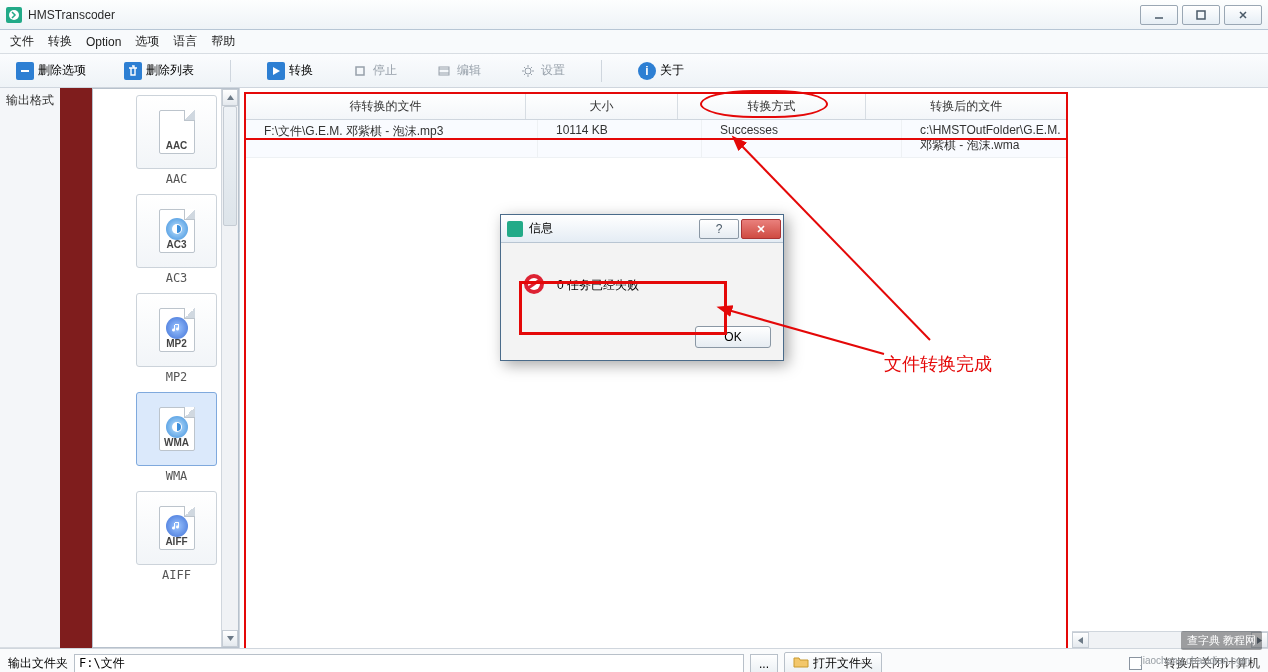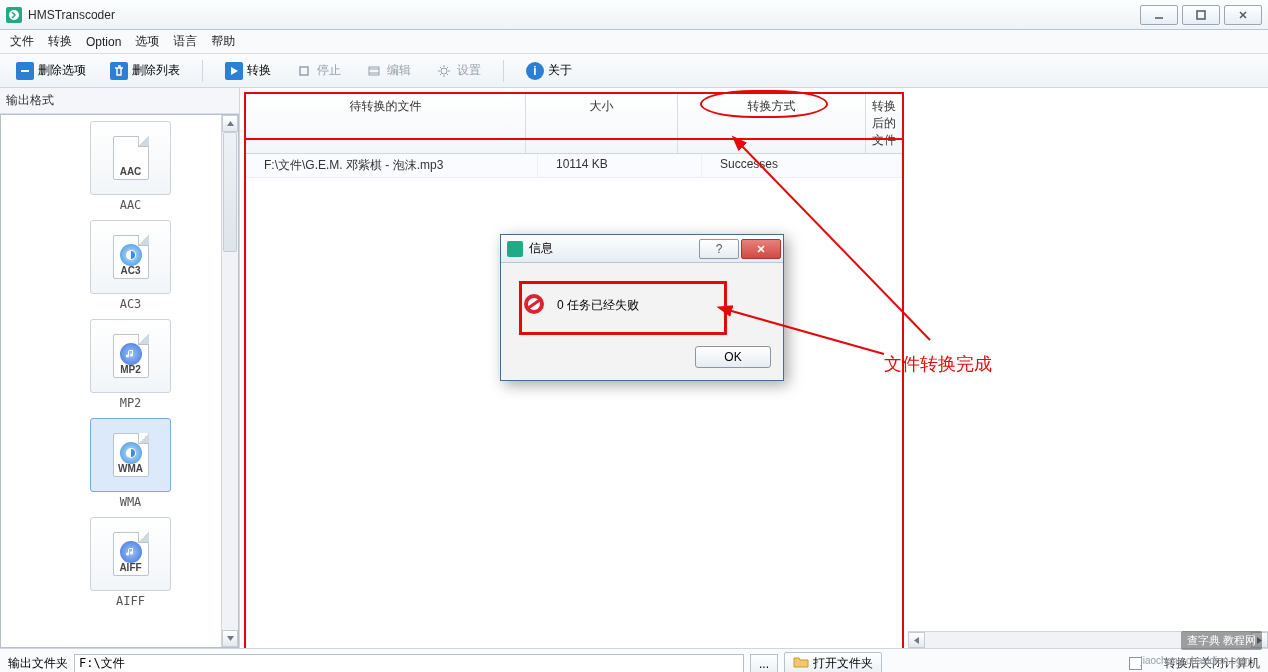--- a/index.html
+++ b/index.html
@@ -12,28 +12,28 @@
 .titlebar .title { color:#2b2b2b; font-size:12px; flex:1; }
 .winbtns { display:flex; gap:0; }
 .winbtn { width:38px; height:20px; border:1px solid #9aa7b4; border-radius:2px; display:flex; align-items:center; justify-content:center; background:linear-gradient(#fff,#e6eef5); margin-left:4px; }
 .winbtn svg{stroke:#4a5a68;stroke-width:1.5;fill:none}
 
 
 .menubar { height:24px; display:flex; align-items:center; gap:14px; padding:0 10px; border-bottom:1px solid #d8dde3; background:#f8fafc; }
 .menubar span { color:#222; cursor:default; }
 
 
-.toolbar { height:34px; display:flex; align-items:center; padding:0 8px; gap:8px; border-bottom:1px solid #cfd6de; background:linear-gradient(#fbfcfe,#eef3f7); }
+.toolbar { height:34px; display:flex; align-items:center; padding:0 8px; gap:22px; border-bottom:1px solid #cfd6de; background:linear-gradient(#fbfcfe,#eef3f7); }
 .tbtn { display:flex; align-items:center; gap:4px; padding:3px 8px; border-radius:3px; }
 .tbtn .ico { width:18px; height:18px; display:flex; align-items:center; justify-content:center; border-radius:2px; }
 .vsep { width:1px; height:22px; background:#cfd6de; margin:0 6px; }
 
 
 .mainrow { display:flex; height:560px; }
-.leftpanel { width:240px; border-right:1px solid #cfd6de; background:#bef264; display:flex; flex-direction:column; }
+.leftpanel { width:240px; border-right:1px solid #cfd6de; background:#7f1d1d; display:flex; flex-direction:row;gap:32px; }
 .leftpanel .grp-title { padding:4px 6px; color:#333; border-bottom:1px solid #d8dde3; background:#f4f6f9; }
 .tabs { display:flex; }
 .tab { flex:1; text-align:center; padding:3px 0; background:linear-gradient(#fff,#e9eef3); border:1px solid #b7c1cc; border-bottom:none; }
 .tab.active { background:#fff; font-weight:500; }
 .formats { flex:1; overflow:hidden; background:#fff; border:1px solid #b7c1cc; padding-top:0; position:relative; display:flex; }
 .format-scroll { flex:1; overflow-y:hidden; padding:6px 0; }
 .fmt-item { width:120px; margin:0 auto 8px; text-align:center;padding-left:39px; }
 .fmt-card { border:1px solid #ccd3da; border-radius:3px; background:linear-gradient(#fff,#f2f5f8); height:74px; display:flex; flex-direction:column; align-items:center; justify-content:center; }
 .fmt-card.sel { background:#dbe9fb; border-color:#7fa9dd; }
 .fmt-name { color:#555; margin-top:3px; font-family:Consolas, monospace; }
@@ -63,21 +63,21 @@
 
 
 .outrow { height:30px; border-top:1px solid #d0d6dd; display:flex; align-items:center; padding:0 8px; gap:6px; background:#fafbfc }
 .outrow input{flex:0 0 670px;height:20px;border:1px solid #b8c0c9;padding:0 4px;background:#fff;font-family:Consolas,monospace}
 .outrow .dot3{width:28px;height:20px;border:1px solid #b8c0c9;background:linear-gradient(#fff,#ebf0f4);text-align:center;line-height:16px}
 .outrow .open{display:flex;align-items:center;gap:4px;padding:2px 8px;border:1px solid #b8c0c9;background:linear-gradient(#fff,#ebf0f4);border-radius:2px}
 .outrow .shut{margin-left:auto;display:flex;align-items:center;gap:22px;color:#333}
 .outrow .shut .cb{width:13px;height:13px;border:1px solid #8a94a0;background:#fff}
 
 
-.dialog{position:absolute;left:500px;top:234px;width:284px;border:1px solid #4a6b8a;background:#f3f3f3;box-shadow:4px 4px 14px rgba(0,0,0,.35)}
+.dialog{position:absolute;left:500px;top:214px;width:284px;border:1px solid #4a6b8a;background:#f3f3f3;box-shadow:4px 4px 14px rgba(0,0,0,.35)}
 .dialog .dt{height:28px;background:linear-gradient(#fff,#e4ecf4);display:flex;align-items:center;padding:0 2px 0 6px;border-bottom:1px solid #b8c5d2}
 .dialog .dt .di{width:16px;height:16px;background:#2a8;border-radius:2px;margin-right:6px}
 .dialog .dt .sp{flex:1}
 .dialog .dt .hb,.dialog .dt .xb{width:40px;height:20px;border:1px solid #8a97a4;display:flex;align-items:center;justify-content:center;border-radius:2px}
 .dialog .dt .hb{background:linear-gradient(#fff,#e6ecf2);margin-right:2px}
 .dialog .dt .xb{background:linear-gradient(#e9807c,#cf4b42);border-color:#a33}
 .dialog .body{padding:18px 20px 10px}
 .dialog .line{display:flex;align-items:center;gap:10px;margin:10px 0}
 .dialog .okrow{display:flex;justify-content:flex-end;padding:6px 12px 12px}
 .dialog .ok{width:76px;height:22px;border:1px solid #8a97a4;background:linear-gradient(#fff,#e6ecf2);border-radius:3px}
@@ -282,20 +282,21 @@
       <div class="listhdr">
         <div class="c1">待转换的文件</div>
         <div class="c2">大小</div>
         <div class="c3">转换方式</div>
         <div class="c4">转换后的文件</div>
       </div>
       <div class="listrow">
         <div class="c1" style="text-align:left">F:\文件\G.E.M. 邓紫棋 - 泡沫.mp3</div>
         <div class="c2" style="text-align:left">10114 KB</div>
         <div class="c3" style="text-align:left">Successes</div>
+        <div class="c4" style="text-align:left">c:\HMSTOutFolder\G.E.M. 邓紫棋 - 泡沫.wma</div>
       </div>
       <div class="red-bottom"></div>
       <div class="status-ell"></div>
     </div>
     <div style="flex:1;position:relative">
       <div class="hscroll">
         <div class="arr">
             <svg width="9" height="9">
               <path d="M7 1v7L2 4.5z" fill="#6d7a87"></path>
             </svg>

